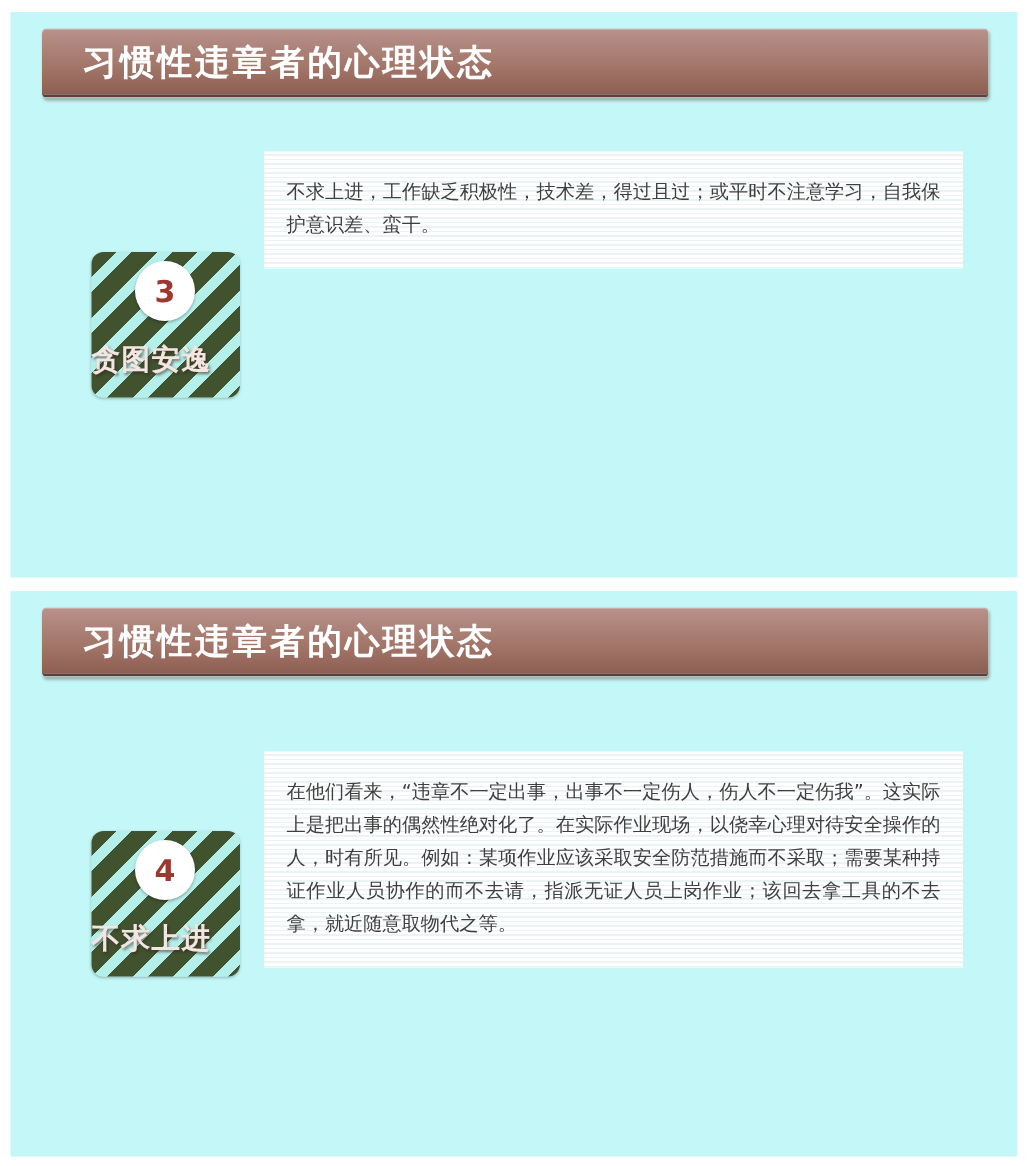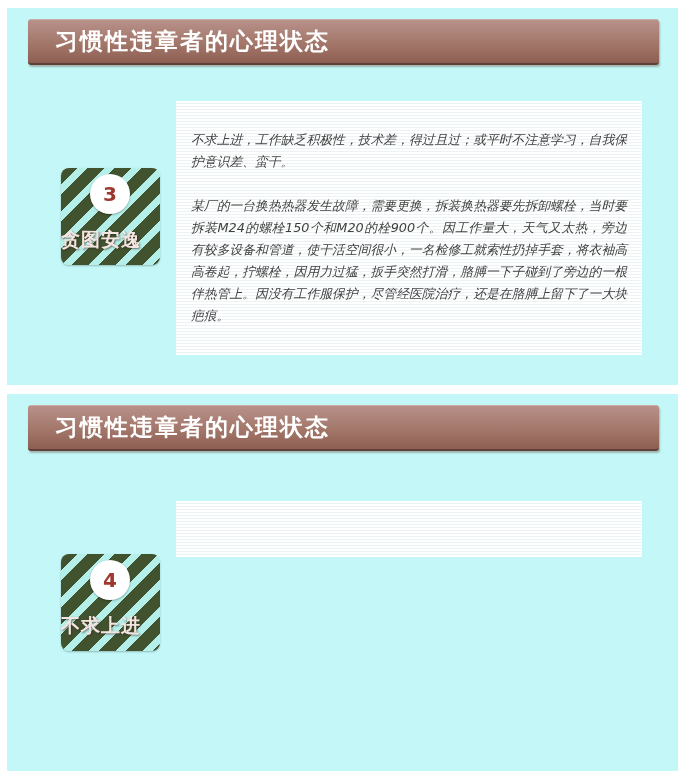--- a/index.html
+++ b/index.html
@@ -91,30 +91,29 @@
     letter-spacing: 1px;
     color: var(--badge-label);
     text-shadow: 1px 1px 2px rgba(50,35,25,0.6);
     white-space: nowrap;
   }
 
   .textblock {
     position: absolute;
     left: 169px;
     width: 466px;
-    padding: 28px 15px;
+    padding: 17px 15px;
     background:
       repeating-linear-gradient(to bottom,
         var(--block-bg) 0px, var(--block-bg) 2px,
         var(--block-stripe) 2px, var(--block-stripe) 3px);
     color: var(--body-text);
     font-size: 12.8px;
     line-height: 22px;
     text-align: justify;
-    font-style: italic;
   }
   .slide.s1 .textblock { top: 93px; }
   .slide.s2 .textblock { top: 107px; }
   .textblock p + p { margin-top: 22px; }
 </style>
 </head>
 <body>
 
 <div class="page">
 
@@ -123,31 +122,31 @@
       <span class="title">习惯性违章者的心理状态</span>
     </div>
     <div class="badge">
       <div class="circle">
         <span class="num">3</span>
       </div>
       <div class="label">贪图安逸</div>
     </div>
     <div class="textblock">
       <p>不求上进，工作缺乏积极性，技术差，得过且过；或平时不注意学习，自我保护意识差、蛮干。</p>
-      <p>某厂的一台换热热器发生故障，需要更换，拆装换热器要先拆卸螺栓，当时要拆装M24的螺栓150个和M20的栓900个。因工作量大，天气又太热，旁边有较多设备和管道，使干活空间很小，一名检修工就索性扔掉手套，将衣袖高高卷起，拧螺栓，因用力过猛，扳手突然打滑，胳膊一下子碰到了旁边的一根伴热管上。因没有工作服保护，尽管经医院治疗，还是在胳膊上留下了一大块疤痕。</p>
     </div>
   </div>
 
   <div class="slide s2">
     <div class="titlebar">
       <span class="title">习惯性违章者的心理状态</span>
     </div>
     <div class="badge">
       <div class="circle">
         <span class="num">4</span>
       </div>
       <div class="label">不求上进</div>
     </div>
     <div class="textblock">
+      <p>在他们看来，“违章不一定出事，出事不一定伤人，伤人不一定伤我”。这实际上是把出事的偶然性绝对化了。在实际作业现场，以侥幸心理对待安全操作的人，时有所见。例如：某项作业应该采取安全防范措施而不采取；需要某种持证作业人员协作的而不去请，指派无证人员上岗作业；该回去拿工具的不去拿，就近随意取物代之等。</p>
     </div>
   </div>
 
 </div>
 
 </body></html>

